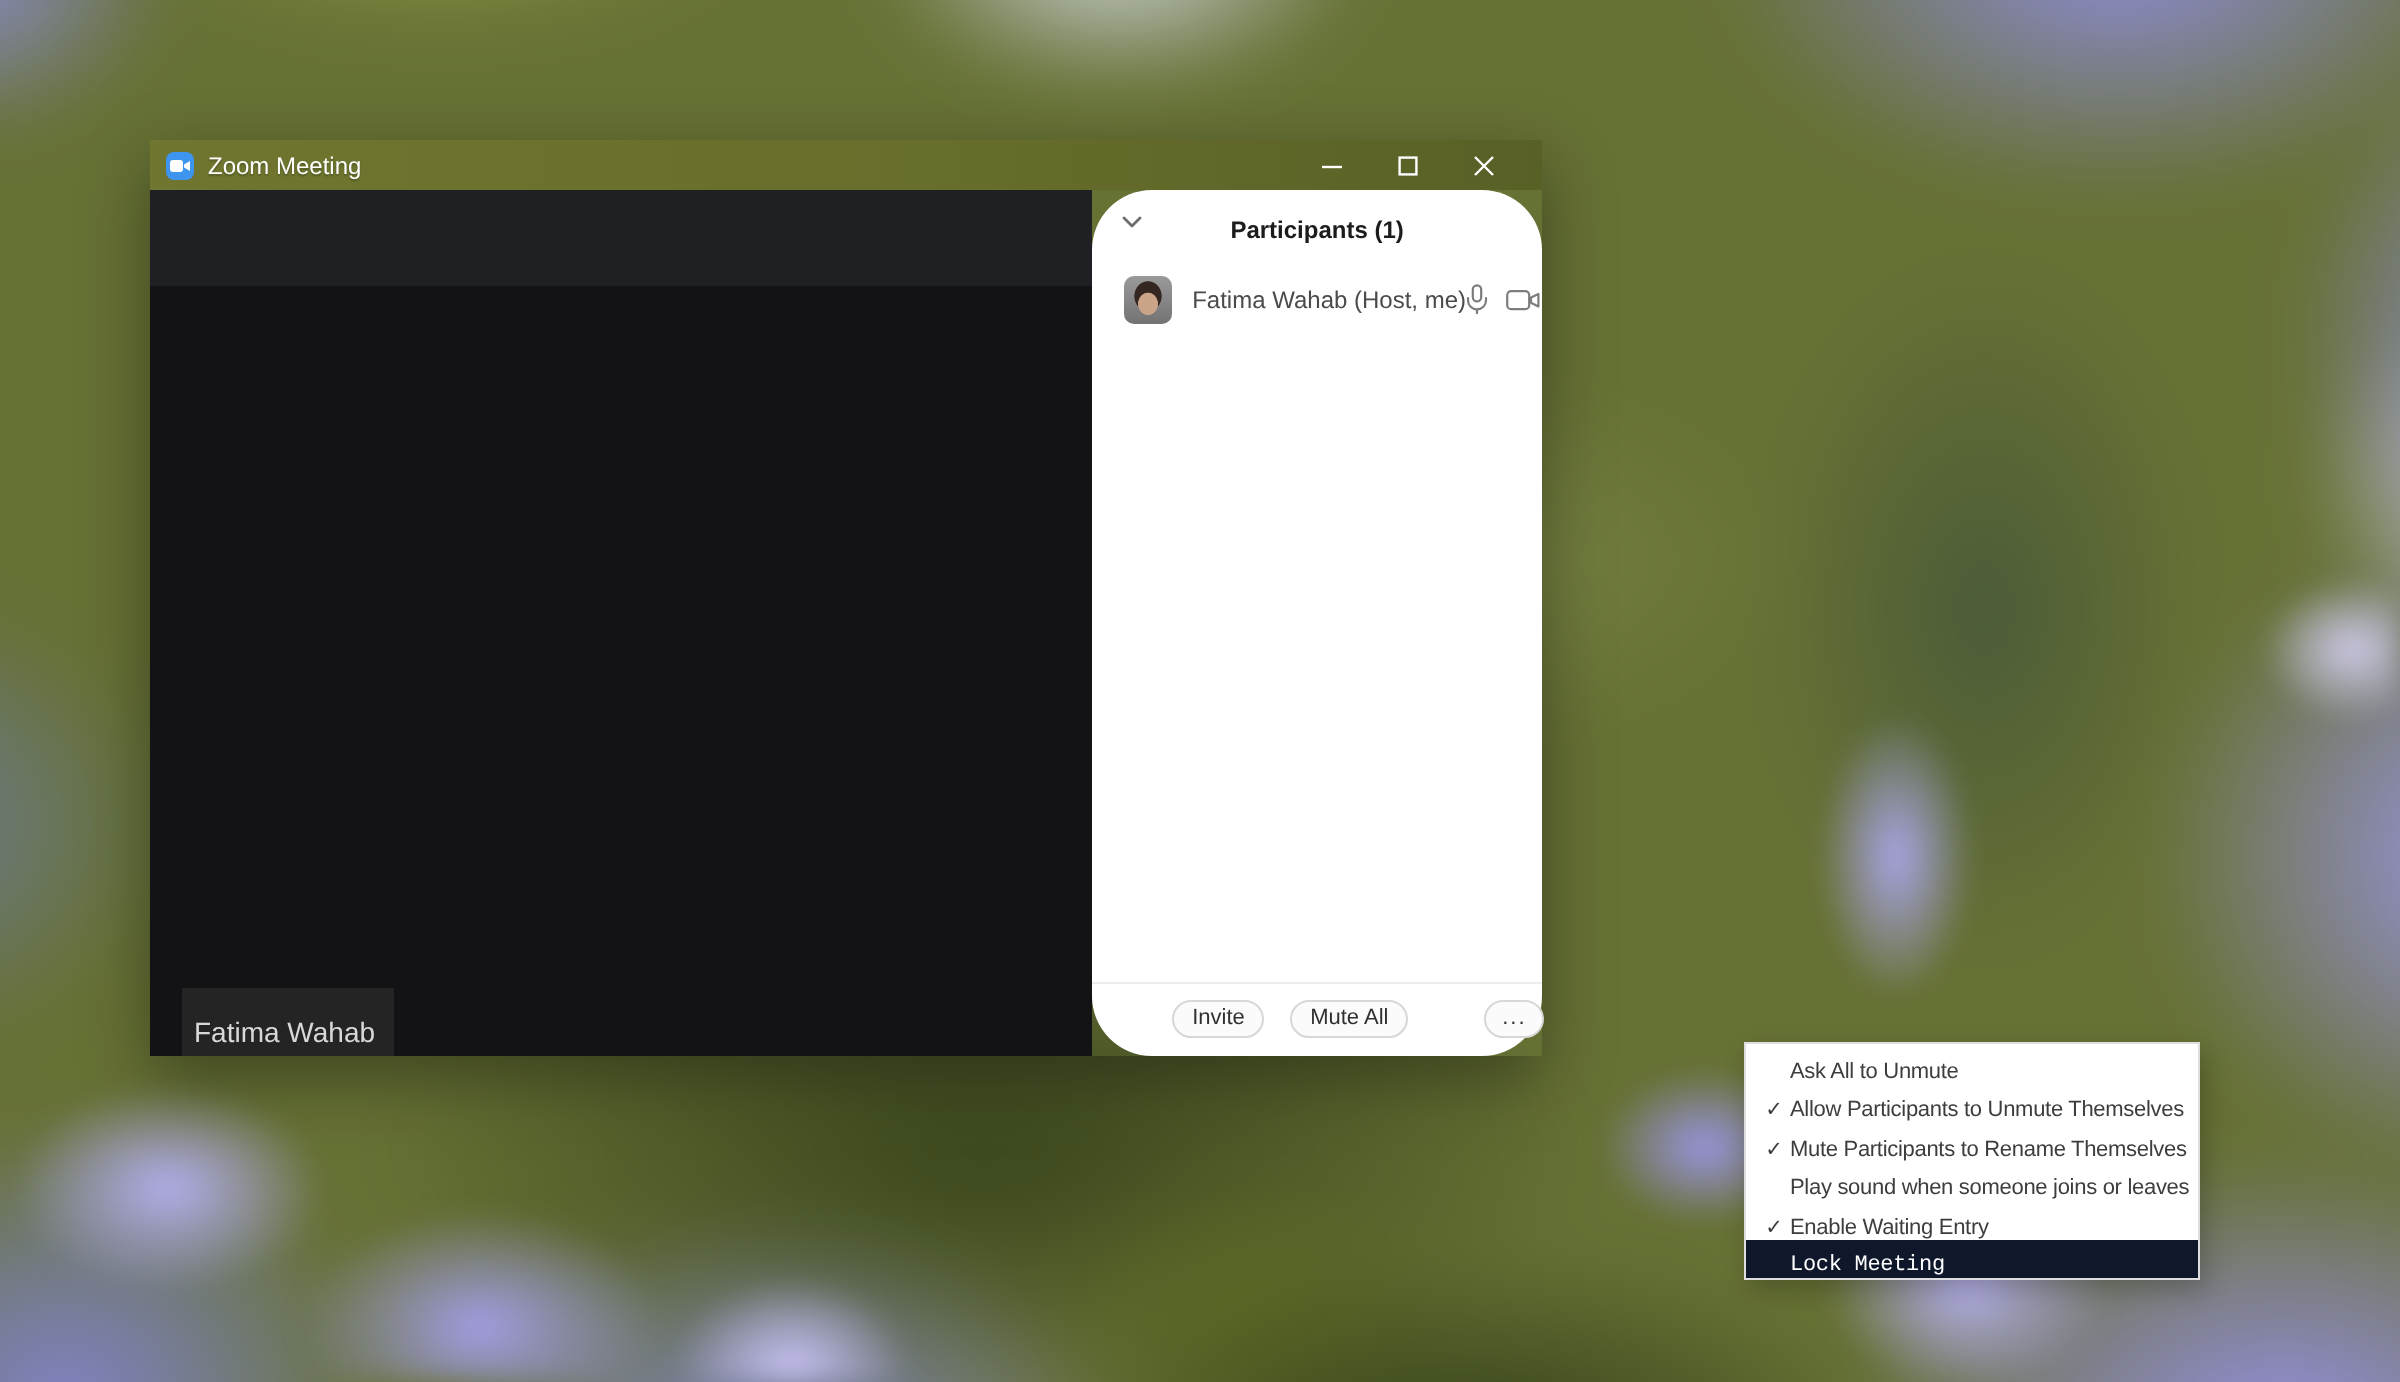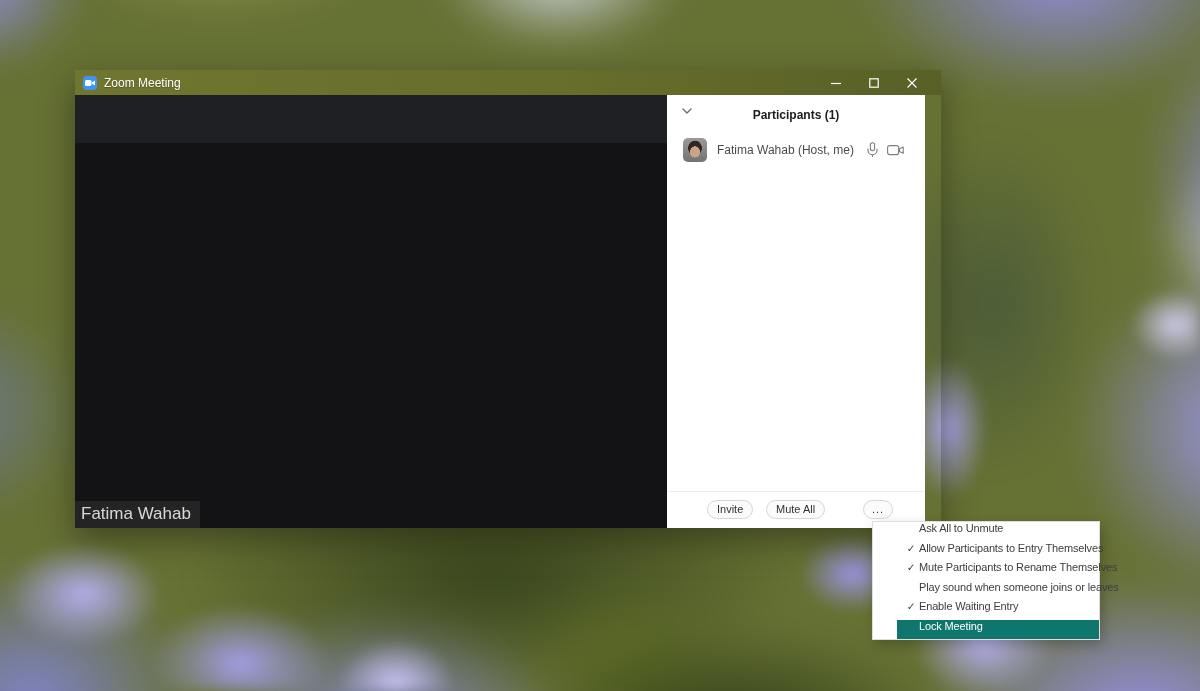--- a/index.html
+++ b/index.html
@@ -35,51 +35,51 @@
       radial-gradient(ellipse 140px 90px at 20% 96%, #a29de6 0%, rgba(162,157,230,0) 65%),
       radial-gradient(ellipse 90px 70px  at 33% 99%, #c6c1f1 0%, rgba(198,193,241,0) 65%),
       radial-gradient(ellipse 110px 85px at 82% 93%, #b5b0ef 0%, rgba(181,176,239,0) 65%),
       radial-gradient(ellipse 80px 60px  at 71% 83%, #9a94e2 0%, rgba(154,148,226,0) 65%),
       radial-gradient(ellipse 60px 110px at 79% 62%, #aaa5e8 0%, rgba(170,165,232,0) 65%),
       radial-gradient(ellipse 70px 55px  at 98% 47%, #cfcbe9 0%, rgba(207,203,233,0) 65%);
   }
 
   
   .window {
-    position:absolute; left:75px; top:70px; width:866px; height:458px;
+    position:absolute; left:75px; top:70px; width:696px; height:458px;
     box-shadow:0 12px 32px rgba(0,0,0,.38);
   }
   .titlebar {
     height:25px; display:flex; align-items:center; padding:0 10px 0 8px;
     background:linear-gradient(90deg,#70762f 0%, #686e2b 55%, #586026 100%);
   }
   .app-icon { width:14px; height:14px; border-radius:4px; background:#3d95f0;
     display:flex; align-items:center; justify-content:center; flex:0 0 auto; }
   .titlebar .title { color:#ffffff; font-size:12px; margin-left:7px; flex:1;
     text-shadow:0 1px 1px rgba(0,0,0,.25); }
   .win-controls { display:flex; align-items:center; }
   .win-btn { width:38px; height:25px; display:flex; align-items:center; justify-content:center;
     color:#fff; cursor:default; }
 
   .content { display:flex; height:433px; }
 
   
   .video-area { width:592px; background:#131315; position:relative; }
   .video-top-strip { height:48px; background:#1e2023; }
   .name-tag {
-    position:absolute; left:0; bottom:0; background:#242424; color:#d8d8d8;
-    font-size:17px; padding:3px 9px 4px 6px;
-  }
-
-  
-  .panel { width:258px; background:#ffffff; display:flex; flex-direction:column; position:relative; }
+    position:absolute; left:16px; bottom:0; background:#242424; color:#d8d8d8;
+    font-size:14px; padding:14px 9px 4px 6px;
+  }
+
+  
+  .panel { width:258px; background:#ffffff; display:flex; flex-direction:column; position:relative;border-radius:30px; }
   .panel-header { height:40px; position:relative; display:flex; align-items:center; justify-content:center; }
   .chevron { position:absolute; left:15px; top:13px; }
   .panel-title { font-size:12px; font-weight:bold; color:#1c1c1c; }
-  .participant-row { display:flex; align-items:center; padding:0 21px 0 16px; height:30px; }
+  .participant-row { display:flex; align-items:center; padding:0 1px 0 16px; height:30px; }
   .avatar {
     width:24px; height:24px; border-radius:5px; margin-right:10px; flex:0 0 auto;
     background:
       radial-gradient(ellipse 8px 9px at 50% 58%, #c9a488 60%, rgba(201,164,136,0) 64%),
       radial-gradient(ellipse 11px 12px at 50% 42%, #342620 60%, rgba(52,38,32,0) 64%),
       linear-gradient(#9a9a9a,#737373);
   }
   .p-name { font-size:12px; color:#4b4b4b; flex:1; white-space:nowrap; }
   .p-icons { display:flex; align-items:center; gap:9px; }
 
@@ -92,26 +92,26 @@
   }
   .btn-invite  { left:40px; }
   .btn-muteall { left:99px; }
   .btn-more    { left:196px; padding:0 8px; letter-spacing:1px; }
 
   
   .menu {
     position:absolute; left:872px; top:521px; width:228px; background:#ffffff;
     border:1px solid #dedede; box-shadow:3px 5px 12px rgba(0,0,0,.22); z-index:5;
   }
-  .menu-item { height:19.5px; display:flex; align-items:flex-start; font-size:11px;
-    color:#3d3d3d; white-space:nowrap; letter-spacing:-0.15px; cursor:default;margin-left:24px; }
+  .menu-item { height:19.5px; display:flex; align-items:flex-end; font-size:11px;
+    color:#3d3d3d; white-space:nowrap; letter-spacing:-0.15px; cursor:default; }
   .menu-item .check { width:16px; margin-left:6px; text-align:center; font-size:10.5px;
     color:#3d3d3d; visibility:hidden; flex:0 0 auto; }
   .menu-item.checked .check { visibility:visible; }
-  .menu-item.highlighted { background:#0f766e; color:#ffffff; }
+  .menu-item.highlighted { background:#0f172a; color:#ffffff;font-family:Liberation Mono, monospace; }
   .menu-item.highlighted .check { color:#ffffff; }
 
   svg { display:block; }
 </style>
 </head>
 <body>
 
 <div class="bg"></div>
 <div class="bg-flowers"></div>
 
@@ -185,21 +185,21 @@
   </div>
 </div>
 
 <div class="menu">
   <div class="menu-item">
       <span class="check">✓</span>
       <span class="mi-label">Ask All to Unmute</span>
     </div>
     <div class="menu-item checked">
       <span class="check">✓</span>
-      <span class="mi-label">Allow Participants to Entry Themselves</span>
+      <span class="mi-label">Allow Participants to Unmute Themselves</span>
     </div>
     <div class="menu-item checked">
       <span class="check">✓</span>
       <span class="mi-label">Mute Participants to Rename Themselves</span>
     </div>
     <div class="menu-item">
       <span class="check">✓</span>
       <span class="mi-label">Play sound when someone joins or leaves</span>
     </div>
     <div class="menu-item checked">

